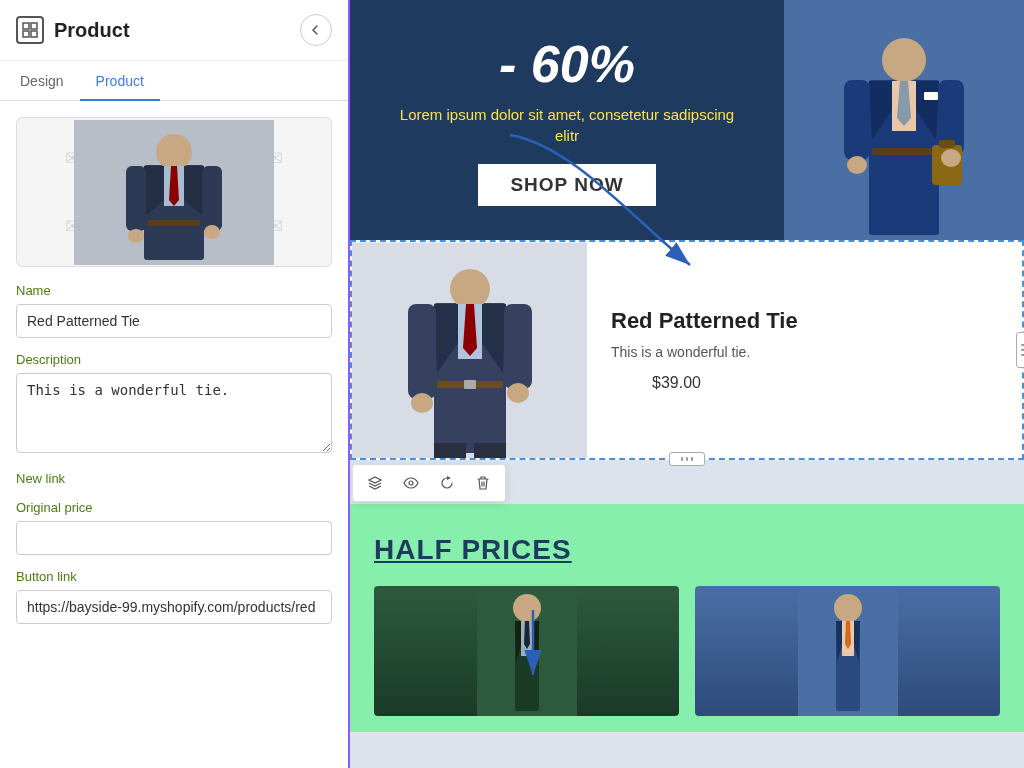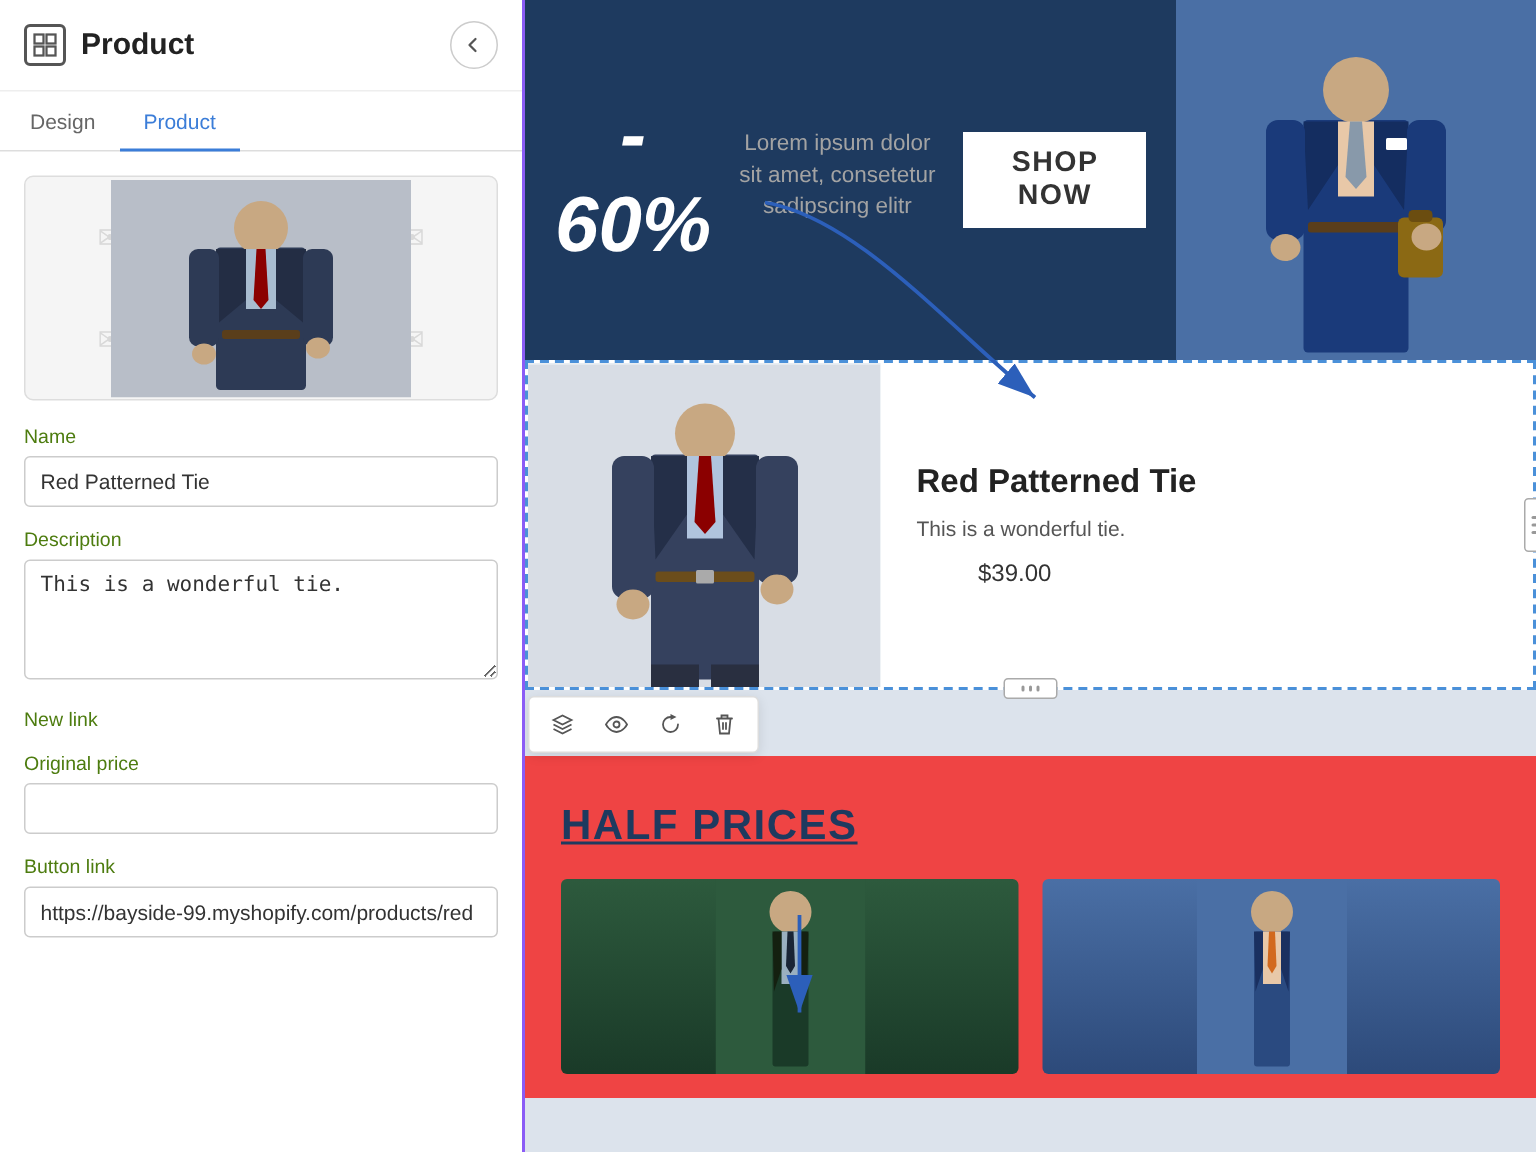--- a/index.html
+++ b/index.html
@@ -148,36 +148,36 @@
     
     .hero-section {
       display: flex;
       height: 240px;
       position: relative;
     }
     .hero-left {
       flex: 1;
       background: #1e3a5f;
       display: flex;
-      flex-direction: row;
+      flex-direction: column;
       align-items: center;
       justify-content: center;
       color: white;
       padding: 20px;
       text-align: center;
     }
     .hero-discount {
       font-size: 52px;
       font-weight: 700;
       color: white;
       font-style: italic;
     }
     .hero-subtitle {
       font-size: 15px;
-      color: #a3a3a3;
+      color: #fde047;
       margin: 10px 16px 18px;
       line-height: 1.4;
     }
     .shop-btn {
       background: white;
       color: #333;
       border: none;
       padding: 10px 32px;
       font-size: 19px;
       font-weight: 700;
@@ -306,21 +306,21 @@
       display: flex; align-items: center; justify-content: center;
       cursor: pointer;
       color: #555;
       font-size: 14px;
       border-radius: 3px;
     }
 
     
     .half-prices-section {
       padding: 30px 24px 16px;
-      background: #ef4444;
+      background: #86efac;
       margin-top: 44px;
     }
     .half-prices-title {
       font-size: 28px;
       font-weight: 800;
       color: #1e3a5f;
       text-decoration: underline;
       margin-bottom: 20px;
       letter-spacing: 1px;
     }

